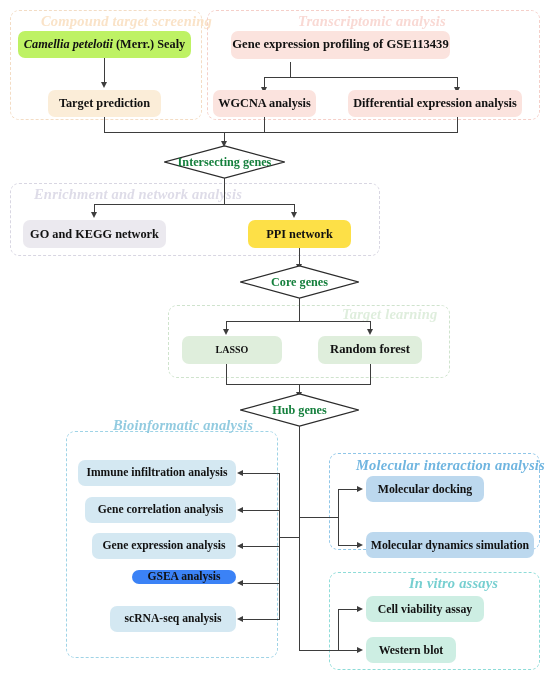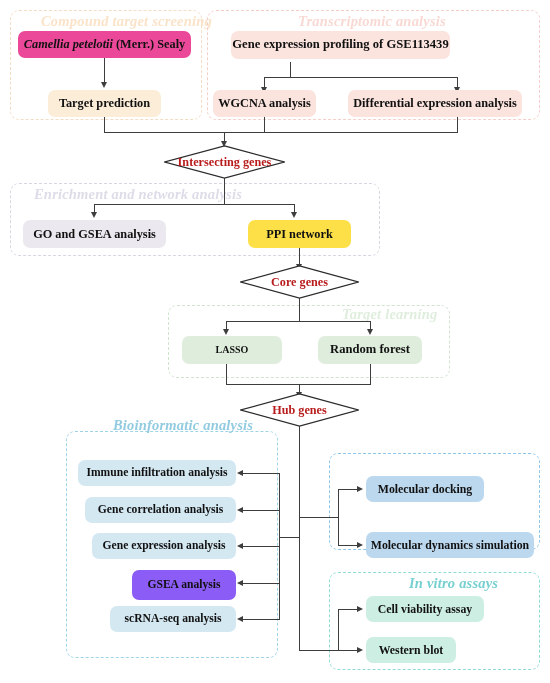--- a/index.html
+++ b/index.html
@@ -52,21 +52,21 @@
     display:flex;
     align-items:center;
     justify-content:center;
   }
   .diamond .dshape{
     position:absolute;left:0;top:0;width:100%;height:100%;
   }
   .diamond .dlabel{
     position:relative;
     font-weight:bold;
-    color:#b91c1c;
+    color:#15803d;
     white-space:nowrap;
     z-index:2;
   }
 
   
   .line{position:absolute;background:#3d3d3d;}
   .vline{width:1.3px;}
   .hline{height:1.3px;}
   .arrow{position:absolute;width:0;height:0;}
   .arrow-down{
@@ -99,20 +99,21 @@
   <div class="group" style="left:10px;top:183px;width:370px;height:73px;border-color:#d8d6e2;"></div>
   <div class="group-title" style="left:14px;top:187px;font-size:14.5px;color:#dedce8;">Enrichment and network analysis</div>
 
   <div class="group" style="left:168px;top:305px;width:282px;height:73px;border-color:#cfe3cd;"></div>
   <div class="group-title" style="left:322px;top:307px;font-size:14.5px;color:#dfeedd;">Target learning</div>
 
   <div class="group" style="left:66px;top:431px;width:212px;height:227px;border-color:#9fd3e6;"></div>
   <div class="group-title" style="left:93px;top:418px;font-size:14.5px;color:#92cbe0;">Bioinformatic analysis</div>
 
   <div class="group" style="left:329px;top:453px;width:211px;height:97px;border-color:#8fc6e8;"></div>
+  <div class="group-title" style="left:336px;top:458px;font-size:14.5px;color:#6fb5e0;">Molecular interaction analysis</div>
 
   <div class="group" style="left:329px;top:572px;width:211px;height:98px;border-color:#8ddcd8;"></div>
   <div class="group-title" style="left:389px;top:576px;font-size:14.5px;color:#76cfd0;">In vitro assays</div>
 
   <div class="line vline" style="left:104px;top:58px;height:25px;"></div>
   <div class="arrow arrow-down" style="left:101px;top:82px;"></div>
 
   <div class="line vline" style="left:104px;top:117px;height:16px;"></div>
 
   <div class="line vline" style="left:290px;top:62px;height:16px;"></div>
@@ -179,21 +180,21 @@
   <div class="line hline" style="left:338px;top:545px;width:20px;"></div>
   <div class="arrow arrow-right" style="left:357px;top:542px;"></div>
 
   <div class="line hline" style="left:299px;top:650px;width:40px;"></div>
   <div class="line vline" style="left:338px;top:609px;height:42px;"></div>
   <div class="line hline" style="left:338px;top:609px;width:20px;"></div>
   <div class="arrow arrow-right" style="left:357px;top:606px;"></div>
   <div class="line hline" style="left:338px;top:650px;width:20px;"></div>
   <div class="arrow arrow-right" style="left:357px;top:647px;"></div>
 
-  <div class="box" style="left:18px;top:31px;width:173px;height:27px;background:#ec4899;font-size:12.3px;">
+  <div class="box" style="left:18px;top:31px;width:173px;height:27px;background:#bef264;font-size:12.3px;">
     <span><i>Camellia petelotii</i><span> (Merr.) Sealy</span></span>
   </div>
 
   <div class="box" style="left:48px;top:90px;width:113px;height:27px;background:#fbedd8;font-size:12.3px;">
     <span>Target prediction</span>
   </div>
 
   <div class="box" style="left:231px;top:31px;width:219px;height:28px;background:#fbe3de;font-size:12.6px;">
     <span>Gene expression profiling of GSE113439</span>
   </div>
@@ -207,21 +208,21 @@
   </div>
 
   <div class="diamond" style="left:164px;top:145px;width:121px;height:34px;">
     <svg class="dshape" viewBox="0 0 121 34" preserveAspectRatio="none">
       <polygon points="60.5,0.8 120.2,17 60.5,33.2 0.8,17" fill="#ffffff" stroke="#2b2b2b" stroke-width="1.2"></polygon>
     </svg>
     <span class="dlabel" style="font-size:12.2px;">Intersecting genes</span>
   </div>
 
   <div class="box" style="left:23px;top:220px;width:143px;height:28px;background:#ebe9ef;font-size:12.3px;">
-    <span>GO and GSEA analysis</span>
+    <span>GO and KEGG network</span>
   </div>
 
   <div class="box" style="left:248px;top:220px;width:103px;height:28px;background:#fde047;font-size:12.3px;">
     <span>PPI network</span>
   </div>
 
   <div class="diamond" style="left:240px;top:265px;width:119px;height:34px;">
     <svg class="dshape" viewBox="0 0 119 34" preserveAspectRatio="none">
       <polygon points="59.5,0.8 118.2,17 59.5,33.2 0.8,17" fill="#ffffff" stroke="#2b2b2b" stroke-width="1.2"></polygon>
     </svg>
@@ -248,21 +249,21 @@
   </div>
 
   <div class="box" style="left:85px;top:497px;width:151px;height:26px;background:#d4e8f2;font-size:11.6px;">
     <span>Gene correlation analysis</span>
   </div>
 
   <div class="box" style="left:92px;top:533px;width:144px;height:26px;background:#d4e8f2;font-size:11.6px;">
     <span>Gene expression analysis</span>
   </div>
 
-  <div class="box" style="left:132px;top:570px;width:104px;height:30px;background:#8b5cf6;font-size:11.6px;">
+  <div class="box" style="left:132px;top:570px;width:104px;height:14px;background:#3b82f6;font-size:11.6px;">
     <span>GSEA analysis</span>
   </div>
 
   <div class="box" style="left:110px;top:606px;width:126px;height:26px;background:#d4e8f2;font-size:11.6px;">
     <span>scRNA-seq analysis</span>
   </div>
 
   <div class="box" style="left:366px;top:476px;width:118px;height:26px;background:#bcd8ee;font-size:11.8px;">
     <span>Molecular docking</span>
   </div>

